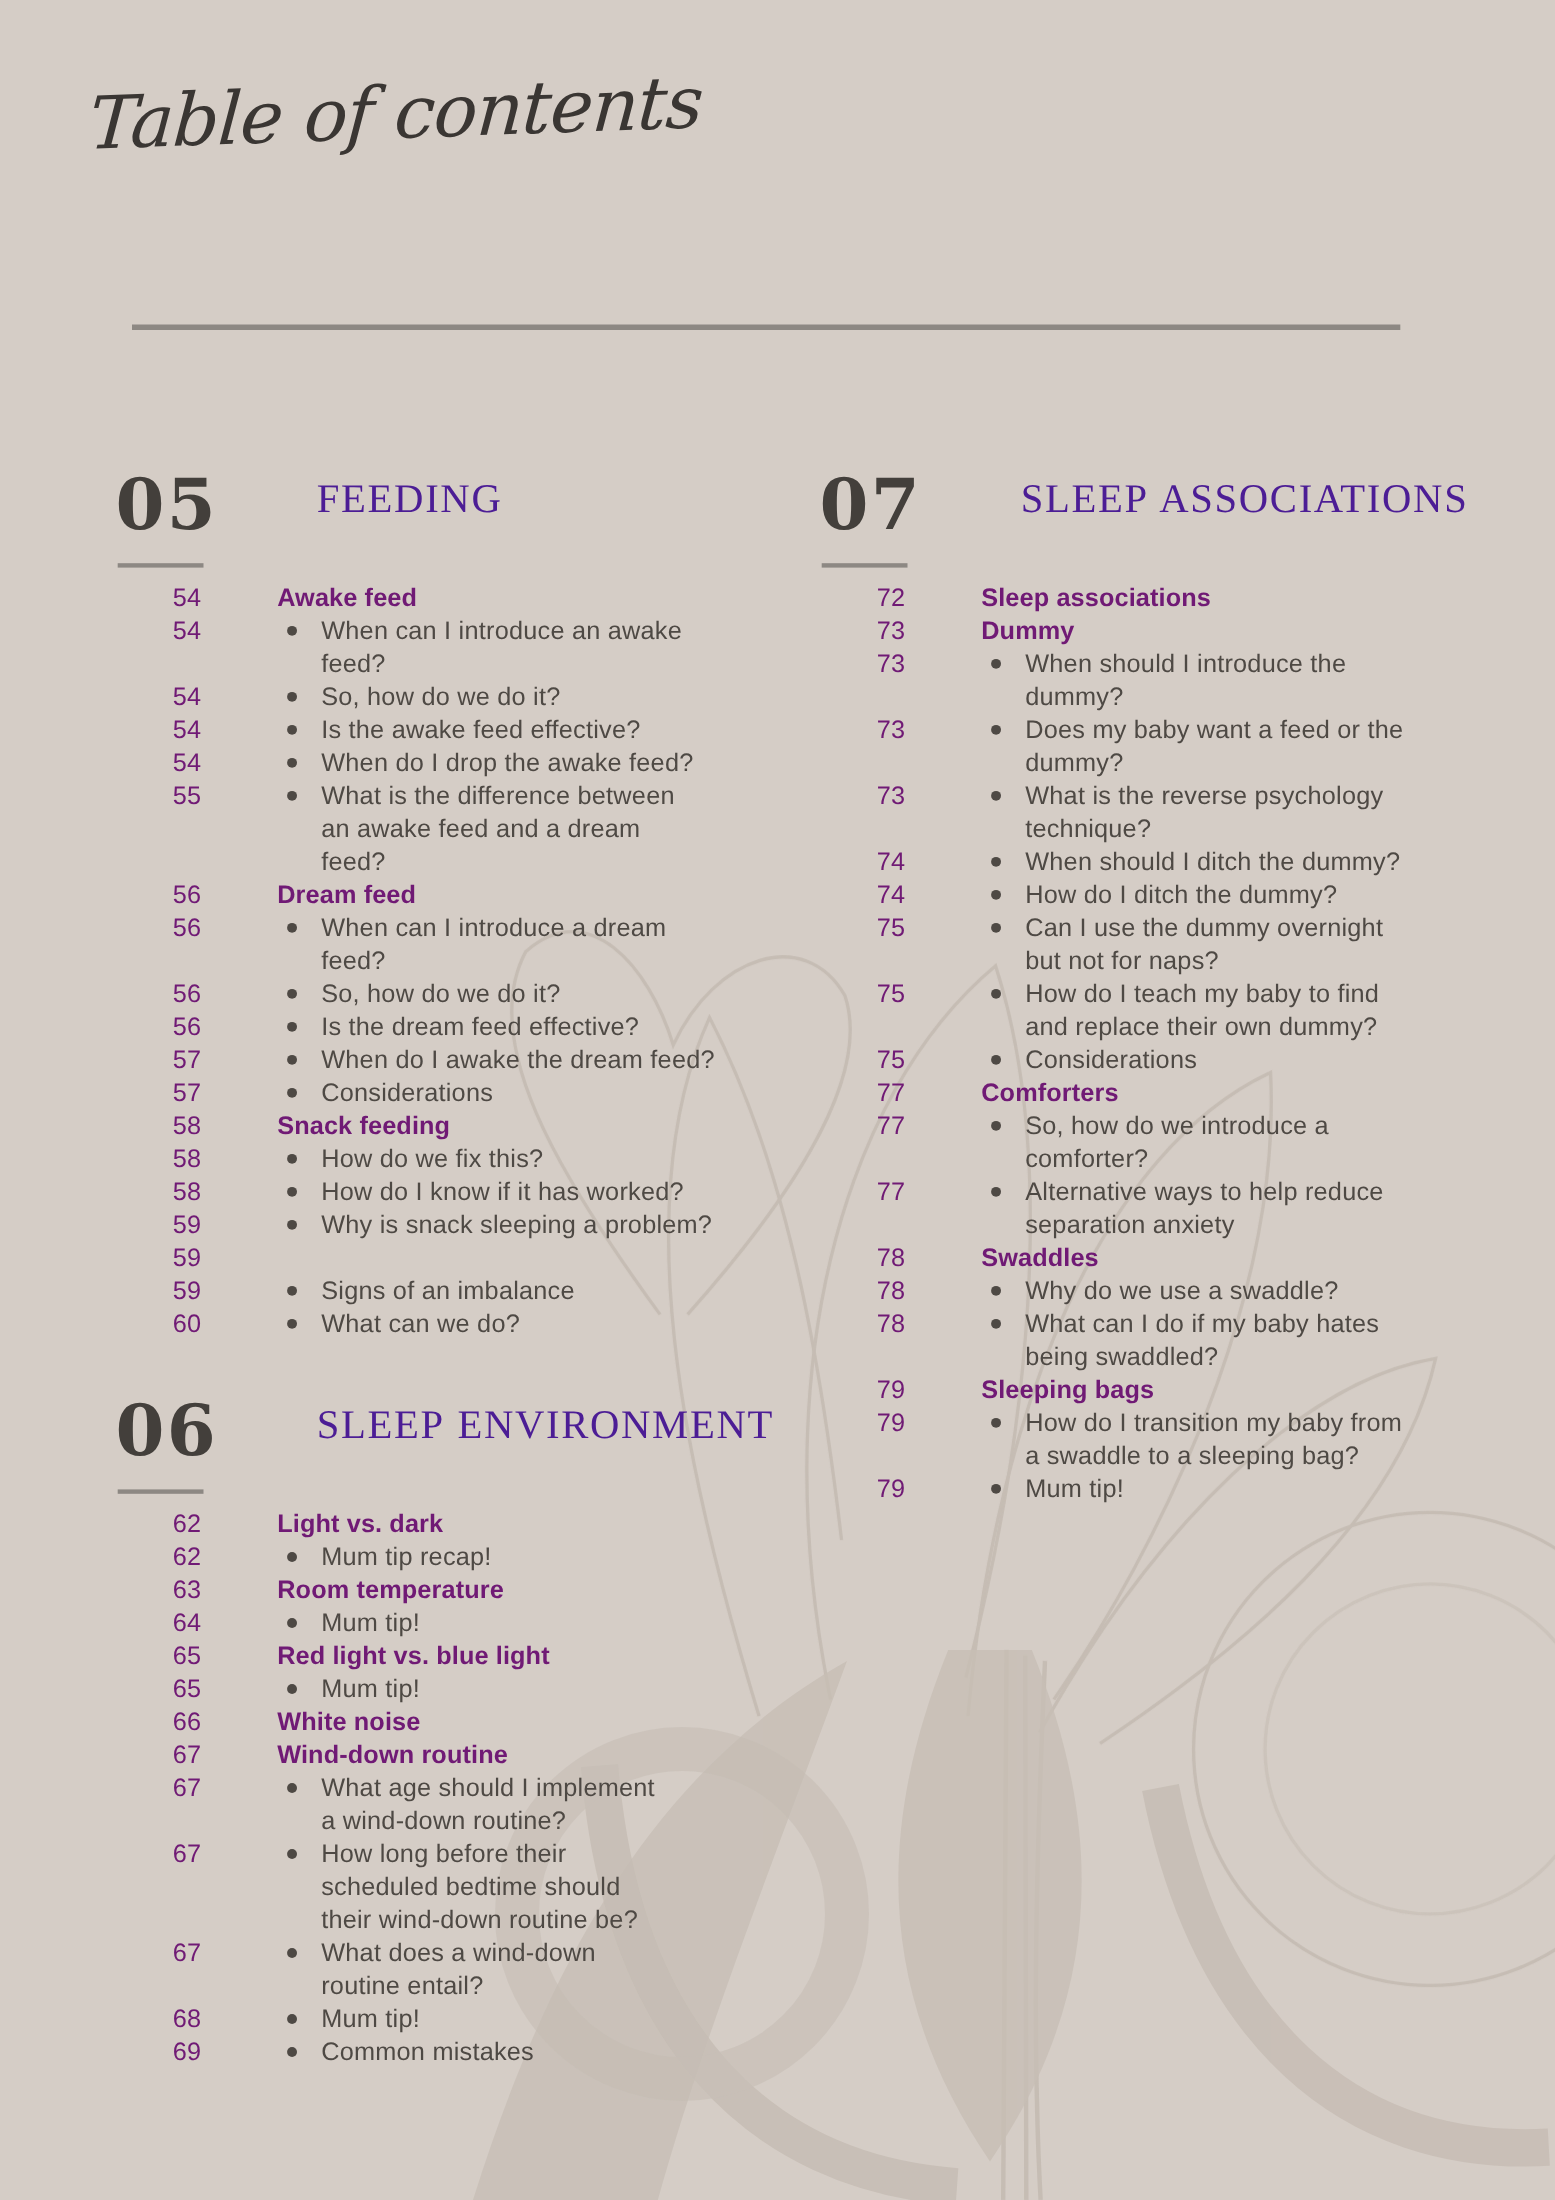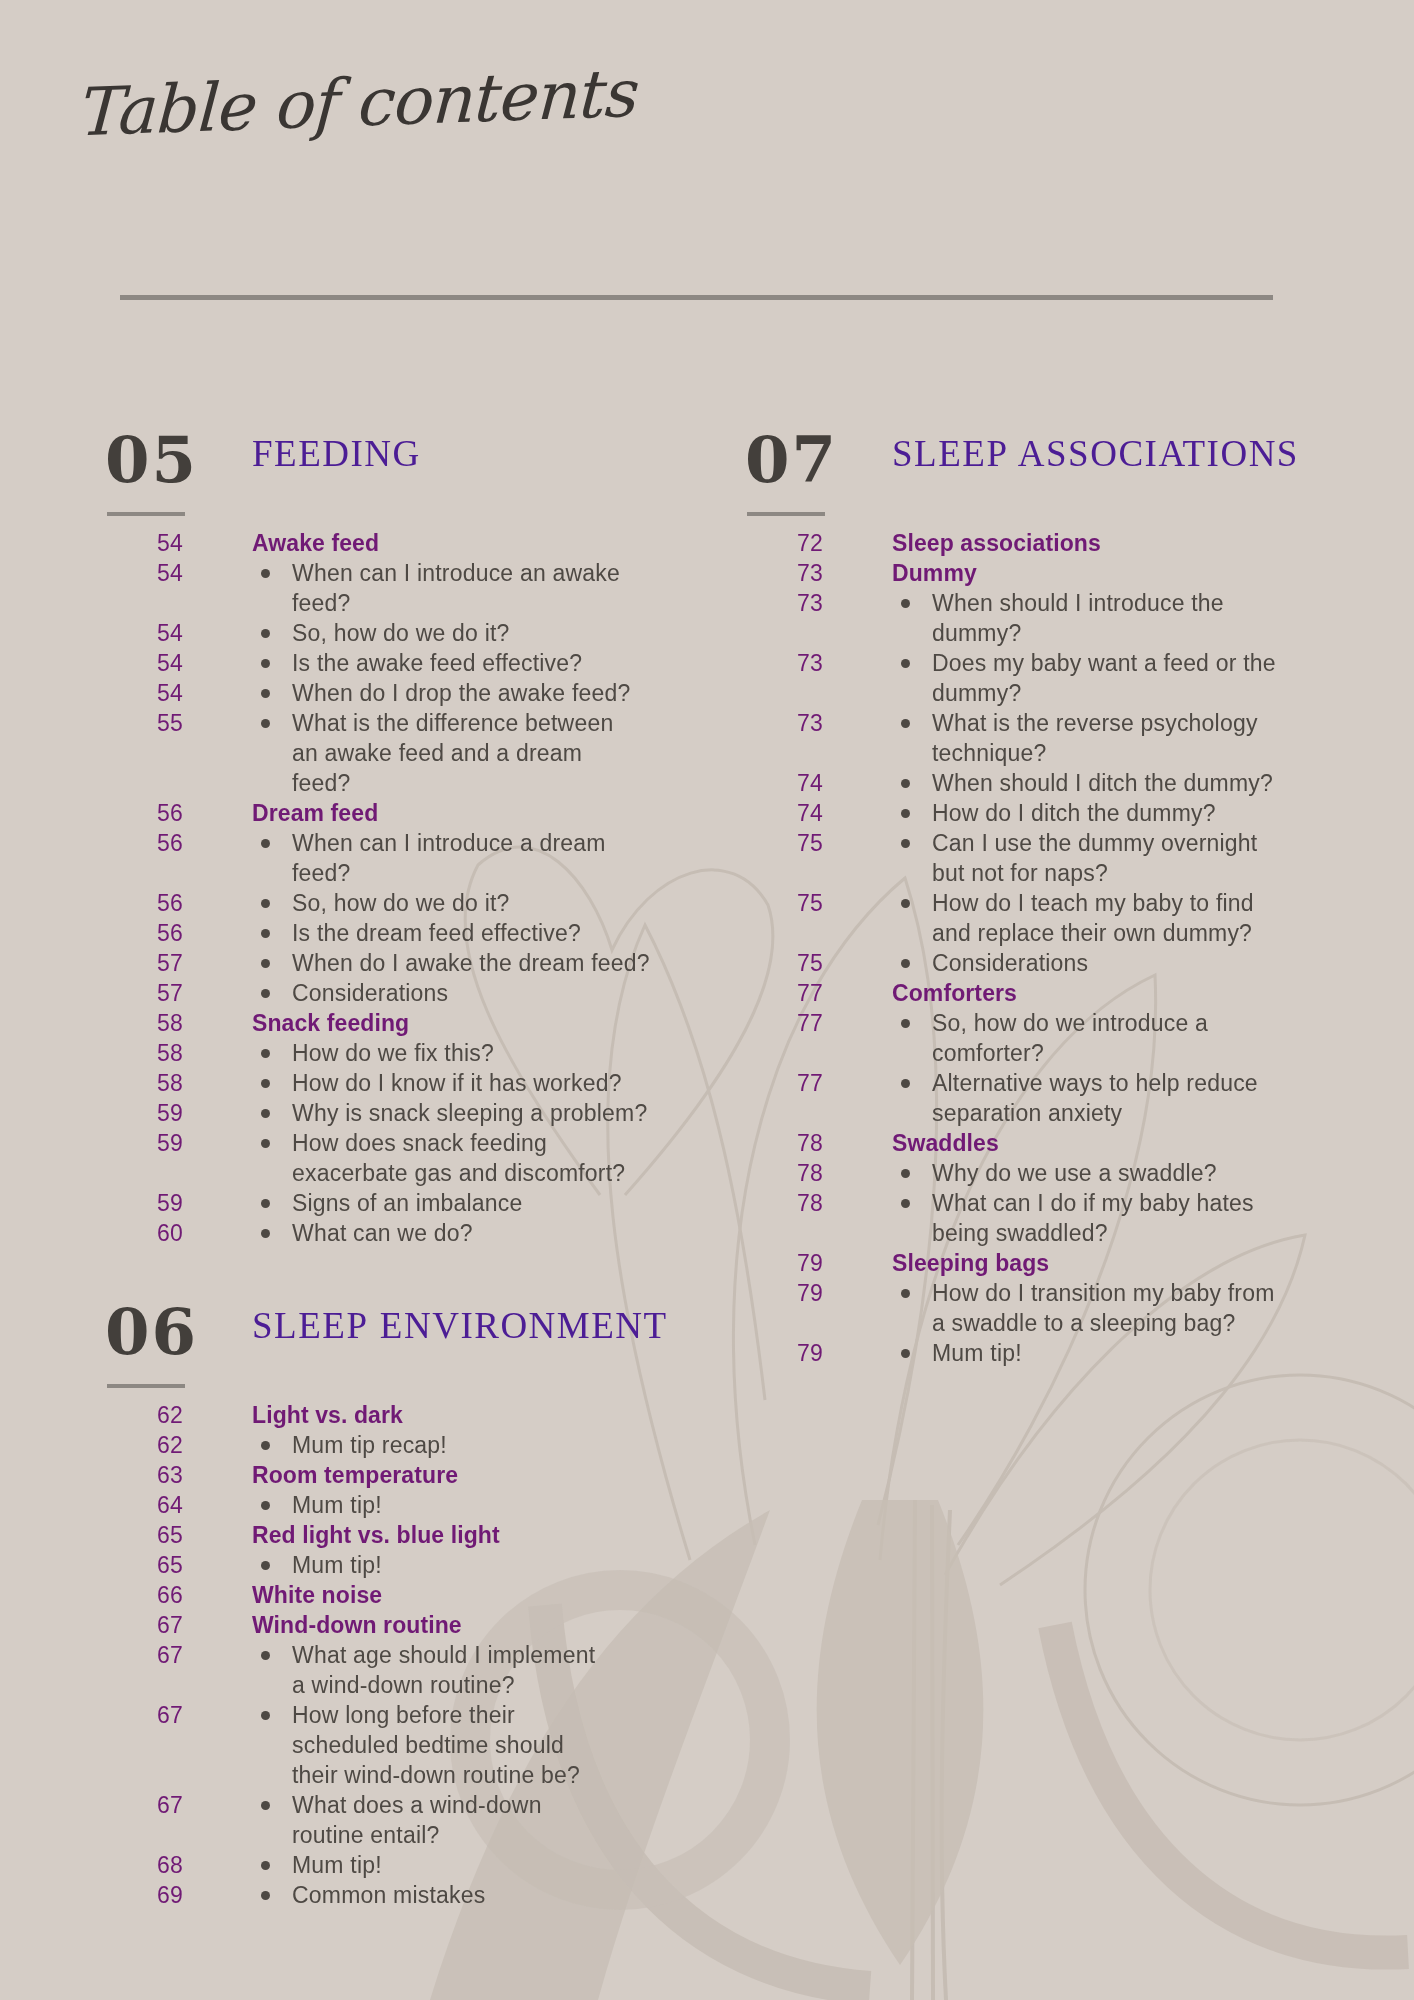--- a/index.html
+++ b/index.html
@@ -26,21 +26,21 @@
     position:absolute; left:120px; top:295px;
     width:1153px; height:5px; background:#8d8883;
   }
 
   .col { position:absolute; top:418px; }
   .col-left  { left:105px; width:560px; }
   .col-right { left:745px; width:640px; }
 
   .section + .section { margin-top:42px; }
 
-  .sec-head { display:flex; align-items:flex-start; }
+  .sec-head { display:flex; align-items:flex-start;gap:36px; }
   .sec-num {
     font-family:"DejaVu Serif", serif;
     font-weight:bold; font-size:64px; line-height:84px;
     letter-spacing:2px; color:#433f3b;
     width:90px; flex:0 0 90px;
   }
   .sec-title {
     font-family:"Liberation Serif", serif;
     font-size:37px; line-height:40px;
     letter-spacing:1.5px; word-spacing:2px;
@@ -184,22 +184,20 @@
     <div class="entry-text"><span class="dot"></span><span class="txt">How do I know if it has worked?</span></div>
   </div>
 
   <div class="entry bullet">
     <div class="entry-page">59</div>
     <div class="entry-text"><span class="dot"></span><span class="txt">Why is snack sleeping a problem?</span></div>
   </div>
 
   <div class="entry bullet">
     <div class="entry-page">59</div>
-    <div class="entry-text"><span class="dot"></span><span class="txt">How does snack feeding
-exacerbate gas and discomfort?</span></div>
   </div>
 
   <div class="entry bullet">
     <div class="entry-page">59</div>
     <div class="entry-text"><span class="dot"></span><span class="txt">Signs of an imbalance</span></div>
   </div>
 
   <div class="entry bullet">
     <div class="entry-page">60</div>
     <div class="entry-text"><span class="dot"></span><span class="txt">What can we do?</span></div>

